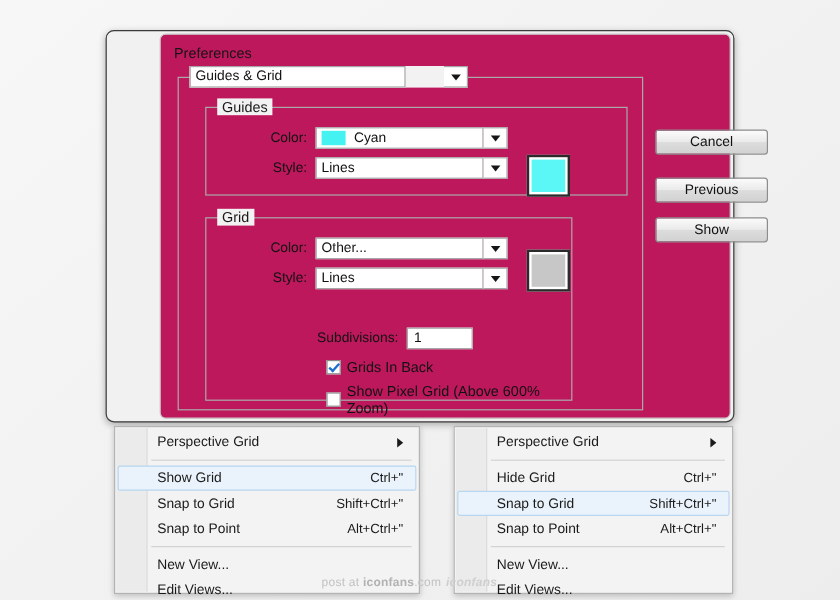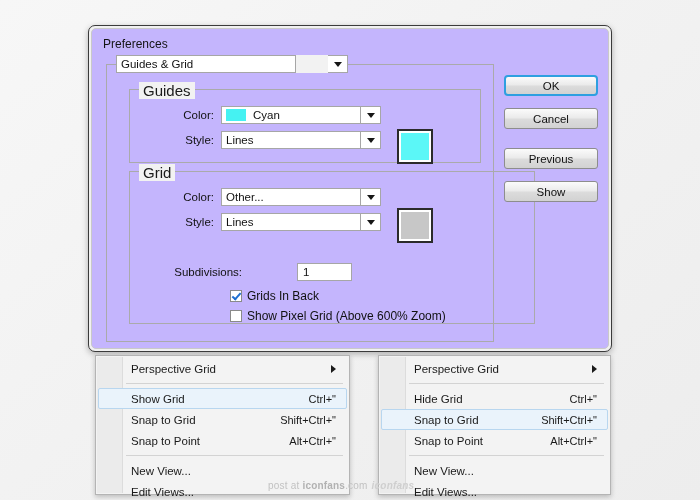--- a/index.html
+++ b/index.html
@@ -31,22 +31,23 @@
     border: 1px solid #3b3b3b;
     border-radius: 7px;
     box-shadow: 0 2px 6px rgba(0,0,0,0.28);
     box-sizing: border-box;
   }
   .dialog-inner {
     position: absolute;
     inset: 2px;
     border-radius: 5px;
     border: 1px solid #c9c9c9;
-    background: #c4b5fd;
-    box-sizing: border-box;
+    background: #be185d;
+    box-sizing: border-box;
+    margin-left: 42px;
   }
   .dialog-title {
     position: absolute;
     left: 11px;
     top: 8px;
     font-size: 12px;
     color: #141414;
   }
 
   
@@ -55,41 +56,41 @@
     border: 1px solid #aaaaaa;
     box-sizing: border-box;
     background: transparent;
   }
   .groupbox > .legend {
     position: absolute;
     top: -8px;
     left: 9px;
     background: #f2f2f2;
     padding: 0 4px;
-    font-size: 15px;
+    font-size: 12px;
     color: #1a1a1a;
     white-space: nowrap;
   }
 
   #outer-group {
     left: 14px;
     top: 35px;
     width: 388px;
     height: 278px;
   }
   #guides-group {
     left: 22px;
     top: 24px;
     width: 352px;
     height: 74px;
   }
   #grid-group {
     left: 22px;
-    top: 106px;
-    width: 406px;
+    top: 116px;
+    width: 306px;
     height: 153px;
   }
 
   
   .row {
     position: absolute;
     display: flex;
     align-items: center;
   }
   .field-label {
@@ -374,42 +375,41 @@
           <span class="field-label" style="width:46px;">Style:</span>
           <div class="combo">
             <div class="cbox" style="width:140px;">Lines</div>
             <div class="arrow-btn">
               <span class="caret"></span>
             </div>
           </div>
         </div>
 
 
-        <div class="row" style="left:0px; top:91px; width:222px; justify-content:flex-end;gap:48px;">
+        <div class="row" style="left:0px; top:91px; width:222px; justify-content:flex-end;">
           <span class="field-label">Subdivisions:</span>
           <div class="textinput" style="width:55px;">1</div>
         </div>
 
         <div class="checkrow" style="left:100px; top:117px;">
           <span class="cbx checked"></span>
           <span>Grids In Back</span>
         </div>
 
         <div class="checkrow" style="left:100px; top:137px;">
           <span class="cbx"></span>
           <span>Show Pixel Grid (Above 600% Zoom)</span>
         </div>
       </div>
 
       <div class="swatch" style="left:290px; top:143px;">
         <i id="grid-swatch-fill" style="background: rgb(199, 199, 199);"></i>
       </div>
     </div>
 
-    <div class="btn default" id="btn-ok" style="border-color: rgb(46, 159, 224);">OK</div>
     <div class="btn" id="btn-cancel">Cancel</div>
     <div class="btn" id="btn-prev">Previous</div>
     <div class="btn" id="btn-next">Show</div>
   </div>
 </div>
 
 <div class="menu" id="menu-left">
   <div class="gutter"></div>
   <div id="menu-left-items">
       <div class="menu-item">

